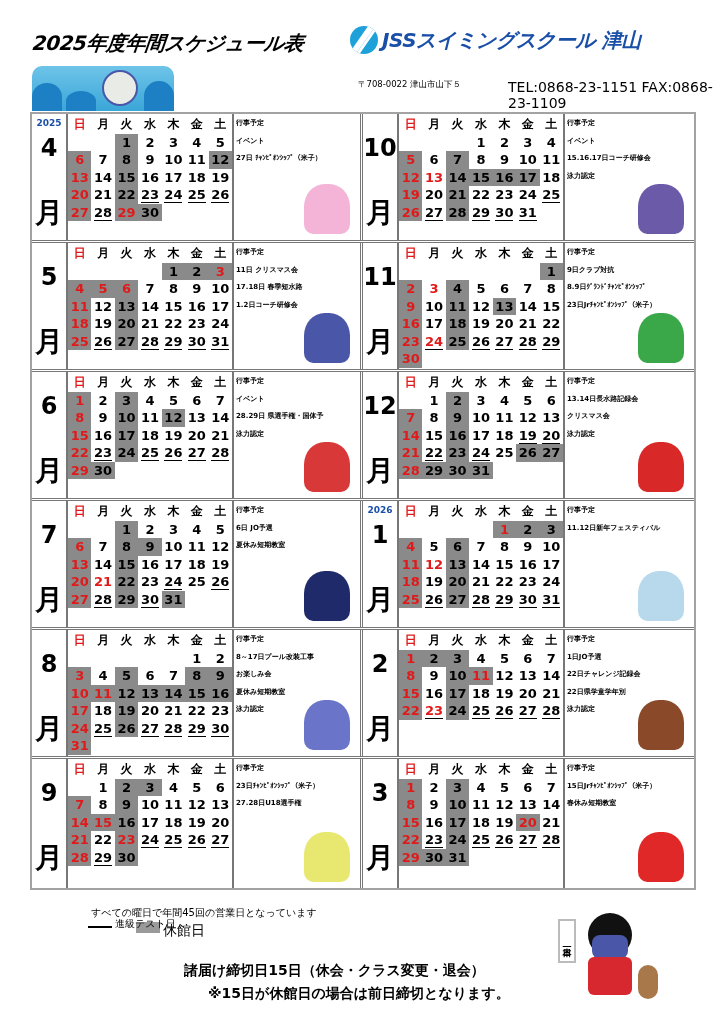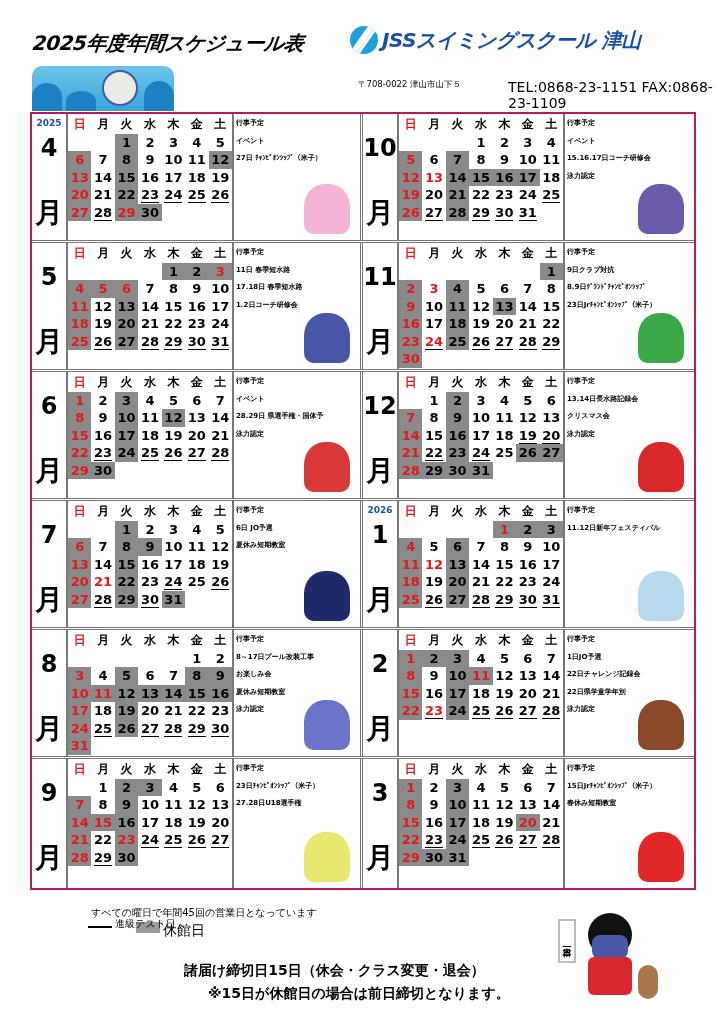--- a/index.html
+++ b/index.html
@@ -9,21 +9,21 @@
   .logo-mark { width: 28px; height: 28px; border-radius: 50%; background: #1ea0d8; position: relative; overflow: hidden; margin-right: 4px; }
   .logo-mark::before { content: ""; position: absolute; left: 9px; top: -4px; width: 6px; height: 36px; background: #fff; transform: rotate(35deg); }
   .logo-mark::after { content: ""; position: absolute; left: 16px; top: -4px; width: 3px; height: 36px; background: #fff; transform: rotate(35deg); }
   .logo-text { font-size: 20px; font-weight: bold; font-style: italic; color: #1a4fa8; letter-spacing: -0.5px; }
   .address { position: absolute; left: 358px; top: 79px; font-size: 8.5px; }
   .contact { position: absolute; left: 508px; top: 79px; font-size: 14px; }
   .banner { position: absolute; left: 32px; top: 66px; width: 142px; height: 45px; background: linear-gradient(#6ec4e8, #3aa6d8); border-radius: 10px 10px 0 0; overflow: hidden; }
   .banner .wave { position: absolute; bottom: 0; width: 30px; height: 28px; background: #1d7fc4; border-radius: 50% 50% 0 0; }
   .banner .mascot { position: absolute; left: 70px; top: 4px; width: 36px; height: 36px; border-radius: 50%; background: #e9ece6; border: 2px solid #4a56a8; }
 
-  .cal-table { position: absolute; left: 30px; top: 112px; width: 666px; border: 2px solid #be185d; }
+  .cal-table { position: absolute; left: 30px; top: 112px; width: 666px; border: 2px solid #a3a3a3; }
   .cal-row { display: flex; height: 129px; border-bottom: 3px double #777; }
   .cal-row:last-child { border-bottom: none; }
   .month-block { display: flex; width: 332px; }
   .month-block:first-child { border-right: 3px double #777; }
   .month-col { width: 36px; border-right: 2px solid #777; position: relative; }
   .year-label { position: absolute; top: 4px; left: 0; width: 100%; text-align: center; color: #1a4fa8; font-weight: bold; font-size: 9px; }
   .month-num { position: absolute; top: 20px; left: 0; width: 100%; text-align: center; font-size: 24px; font-weight: bold; }
   .month-kanji { position: absolute; top: 80px; left: 0; width: 100%; text-align: center; font-size: 28px; font-weight: bold; }
   .grid { width: 166px; border-right: 2px solid #777; padding: 2px 0 0 0; }
   .grid-row { display: flex; height: 17.5px; }
@@ -295,21 +295,21 @@
             <div class="cell"></div>
             <div class="cell"></div>
             <div class="cell"></div>
             <div class="cell"></div>
             <div class="cell"></div>
             <div class="cell"></div>
           </div>
         </div>
         <div class="events">
           <div class="ev head">行事予定</div>
-          <div class="ev">11日 春季短水路</div>
+          <div class="ev">11日 クリスマス会</div>
           <div class="ev">17.18日 春季短水路</div>
           <div class="ev">1.2日コーチ研修会</div>
           <div class="deco" style="background:#4a56a8"></div>
         </div>
       </div>
       <div class="month-block">
         <div class="month-col">
           <div class="year-label"></div>
           <div class="month-num">11</div>
           <div class="month-kanji">月</div>

